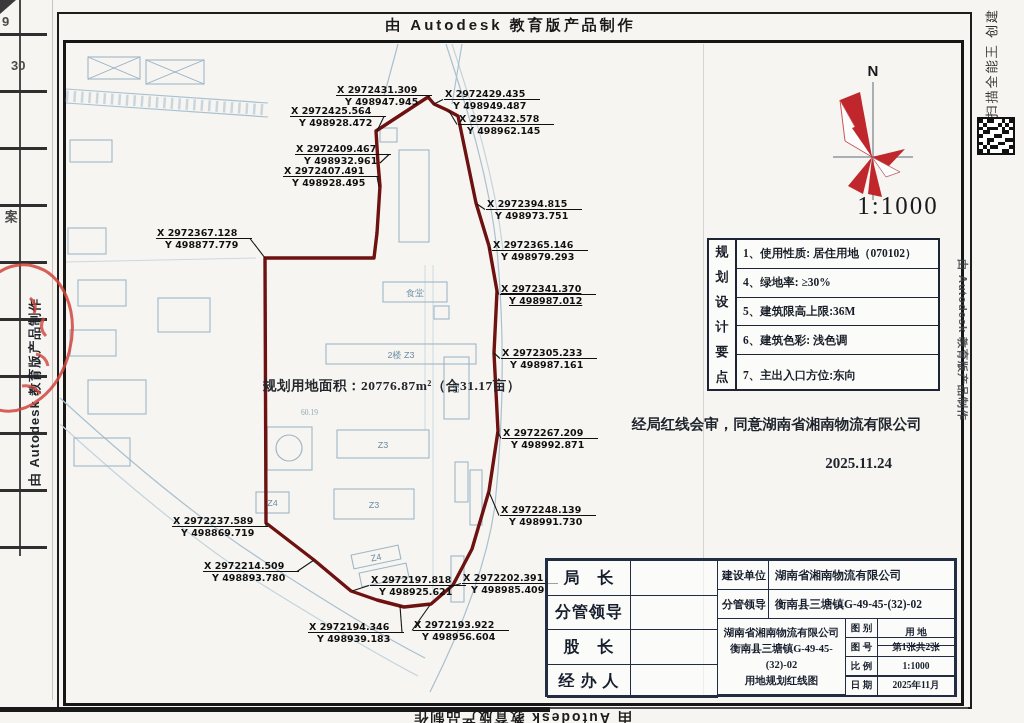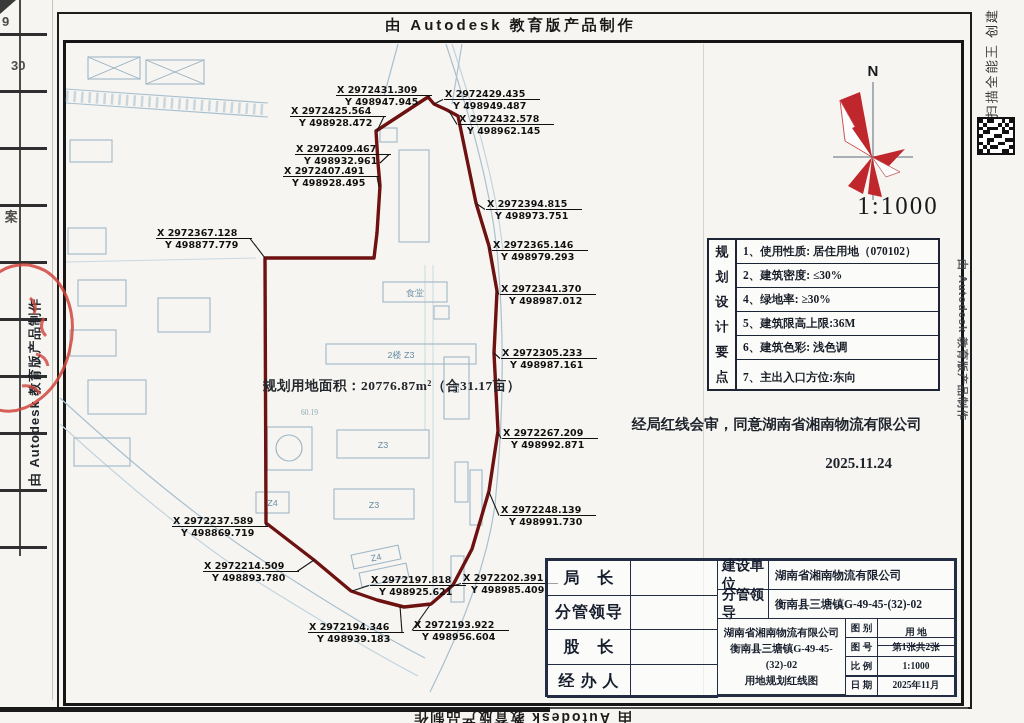--- a/index.html
+++ b/index.html
@@ -77,21 +77,21 @@
     font-weight:bold;color:#1d222b;line-height:27px;}
   .approval .l1{text-indent:2.6em;}
   .approval .date{text-align:right;padding-right:68px;margin-top:12px;font-size:15px;}
 
   
   .tb{position:absolute;left:545px;top:558px;width:412px;height:139px;
     border:2px solid #222c42;box-sizing:border-box;background:rgba(255,255,255,.6);}
   .tb-cell{position:absolute;box-sizing:border-box;border:1px solid #222c42;
     display:flex;align-items:center;color:#161d2c;}
   .tb-label{justify-content:center;font-size:16px;font-weight:bold;letter-spacing:1px;}
-  .tb-small{font-size:14px;font-weight:bold;padding-left:4px;}
+  .tb-small{font-size:11px;font-weight:bold;padding-left:4px;}
   .tb-val{font-size:11.5px;font-weight:bold;padding-left:6px;white-space:nowrap;}
   .tb-center{flex-direction:column;justify-content:center;font-size:10.5px;font-weight:bold;
     text-align:center;line-height:16px;}
   .tb-meta-label{justify-content:center;font-size:9.5px;font-weight:bold;font-family:Liberation Serif, serif;}
   .tb-meta-val{justify-content:center;font-size:9.5px;font-weight:bold;}
 
   
   .stamp{position:absolute;left:0px;top:258px;}
 </style>
 </head>
@@ -298,21 +298,21 @@
         <div class="cy">Y  498877.779</div>
       </div>
       <div class="coord" style="left: 486px; top: 198px;">
         <div class="cx">X 2972394.815</div>
         <div class="cy">Y  498973.751</div>
       </div>
       <div class="coord" style="left: 492px; top: 239px;">
         <div class="cx">X 2972365.146</div>
         <div class="cy">Y  498979.293</div>
       </div>
-      <div class="coord" style="left: 500px; top: 283px;">
+      <div class="coord" style="left: 500px; top: 283px; text-decoration: underline;">
         <div class="cx">X 2972341.370</div>
         <div class="cy">Y  498987.012</div>
       </div>
       <div class="coord" style="left: 501px; top: 347px;">
         <div class="cx">X 2972305.233</div>
         <div class="cy">Y  498987.161</div>
       </div>
       <div class="coord" style="left: 502px; top: 427px;">
         <div class="cx">X 2972267.209</div>
         <div class="cy">Y  498992.871</div>
@@ -355,21 +355,20 @@
     <div class="req-side" id="reqSide">
         <div>规</div>
         <div>划</div>
         <div>设</div>
         <div>计</div>
         <div>要</div>
         <div>点</div>
       </div>
     <div class="req-rows" id="reqRows">
         <div class="req-row">1、使用性质: 居住用地（070102）</div>
-        <div class="req-row">2、建筑密度: ≤30%</div>
         <div class="req-row">4、绿地率: ≥30%</div>
         <div class="req-row">5、建筑限高上限:36M</div>
         <div class="req-row">6、建筑色彩: 浅色调</div>
         <div class="req-row">7、主出入口方位:东向</div>
       </div>
   </div>
 
   <div class="approval">
     <div class="l1">经局红线会审，同意湖南省湘南物流有限公司</div>
     <div class="date">2025.11.24</div>

